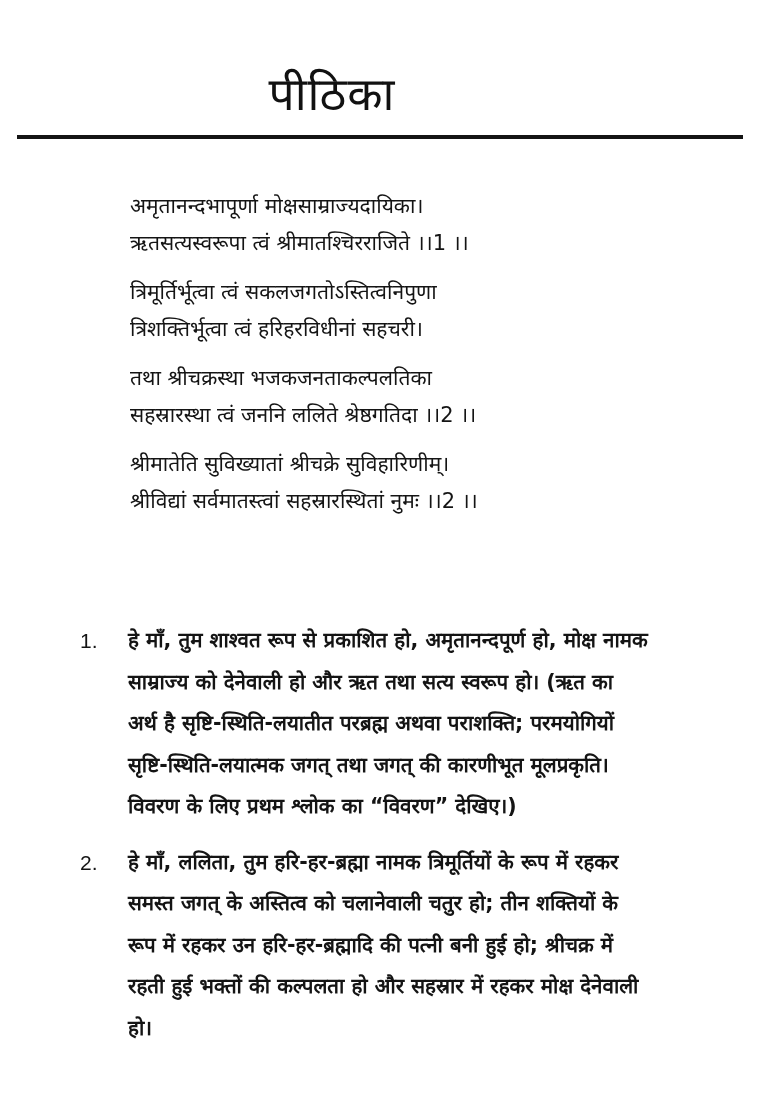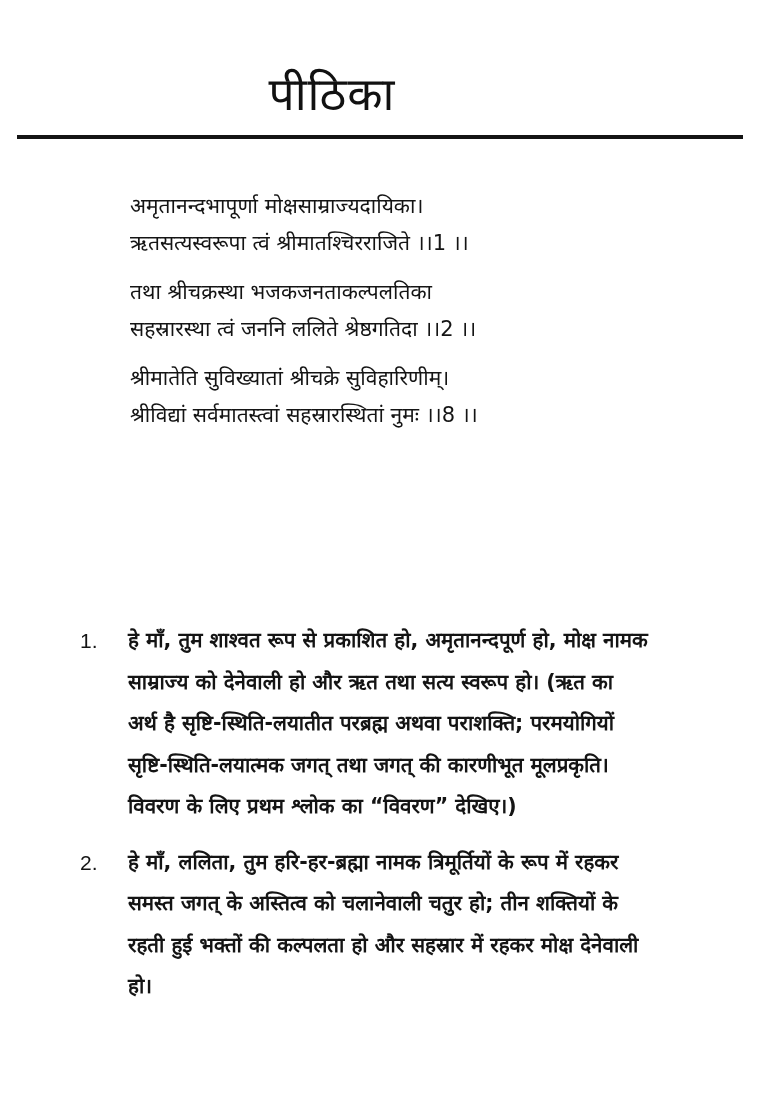--- a/index.html
+++ b/index.html
@@ -93,44 +93,49 @@
 
   <div class="title">पीठिका</div>
   <div class="rule"></div>
 
   <div class="verses">
     <div class="verse">
       <div class="verse-line">अमृतानन्दभापूर्णा मोक्षसाम्राज्यदायिका।</div>
       <div class="verse-line">ऋतसत्यस्वरूपा त्वं श्रीमातश्चिरराजिते ।।1 ।।</div>
     </div>
     <div class="verse">
+      <div class="verse-line">त्रिमूर्तिर्भूत्वा त्वं सकलजगतोऽस्तित्वनिपुणा</div>
+      <div class="verse-line">त्रिशक्तिर्भूत्वा त्वं हरिहरविधीनां सहचरी।</div>
+    </div>
+    <div class="verse">
       <div class="verse-line">तथा श्रीचक्रस्था भजकजनताकल्पलतिका</div>
       <div class="verse-line">सहस्रारस्था त्वं जननि ललिते श्रेष्ठगतिदा ।।2 ।।</div>
     </div>
     <div class="verse">
       <div class="verse-line">श्रीमातेति सुविख्यातां श्रीचक्रे सुविहारिणीम्।</div>
-      <div class="verse-line">श्रीविद्यां सर्वमातस्त्वां सहस्रारस्थितां नुमः ।।8 ।।</div>
+      <div class="verse-line">श्रीविद्यां सर्वमातस्त्वां सहस्रारस्थितां नुमः ।।2 ।।</div>
     </div>
   </div>
 
   <div class="commentary">
     <div class="para">
       <div class="para-num">1.</div>
       <div class="para-body">
         <div class="para-line">हे माँ, तुम शाश्वत रूप से प्रकाशित हो, अमृतानन्दपूर्ण हो, मोक्ष नामक</div>
         <div class="para-line">साम्राज्य को देनेवाली हो और ऋत तथा सत्य स्वरूप हो। (ऋत का</div>
         <div class="para-line">अर्थ है सृष्टि-स्थिति-लयातीत परब्रह्म अथवा पराशक्ति; परमयोगियों</div>
         <div class="para-line">सृष्टि-स्थिति-लयात्मक जगत् तथा जगत् की कारणीभूत मूलप्रकृति।</div>
         <div class="para-line">विवरण के लिए प्रथम श्लोक का “विवरण” देखिए।)</div>
       </div>
     </div>
     <div class="para">
       <div class="para-num">2.</div>
       <div class="para-body">
         <div class="para-line">हे माँ, ललिता, तुम हरि-हर-ब्रह्मा नामक त्रिमूर्तियों के रूप में रहकर</div>
         <div class="para-line">समस्त जगत् के अस्तित्व को चलानेवाली चतुर हो; तीन शक्तियों के</div>
+        <div class="para-line">रूप में रहकर उन हरि-हर-ब्रह्मादि की पत्नी बनी हुई हो; श्रीचक्र में</div>
         <div class="para-line">रहती हुई भक्तों की कल्पलता हो और सहस्रार में रहकर मोक्ष देनेवाली</div>
         <div class="para-line">हो।</div>
       </div>
     </div>
   </div>
 
 </div>
 
 </body></html>

